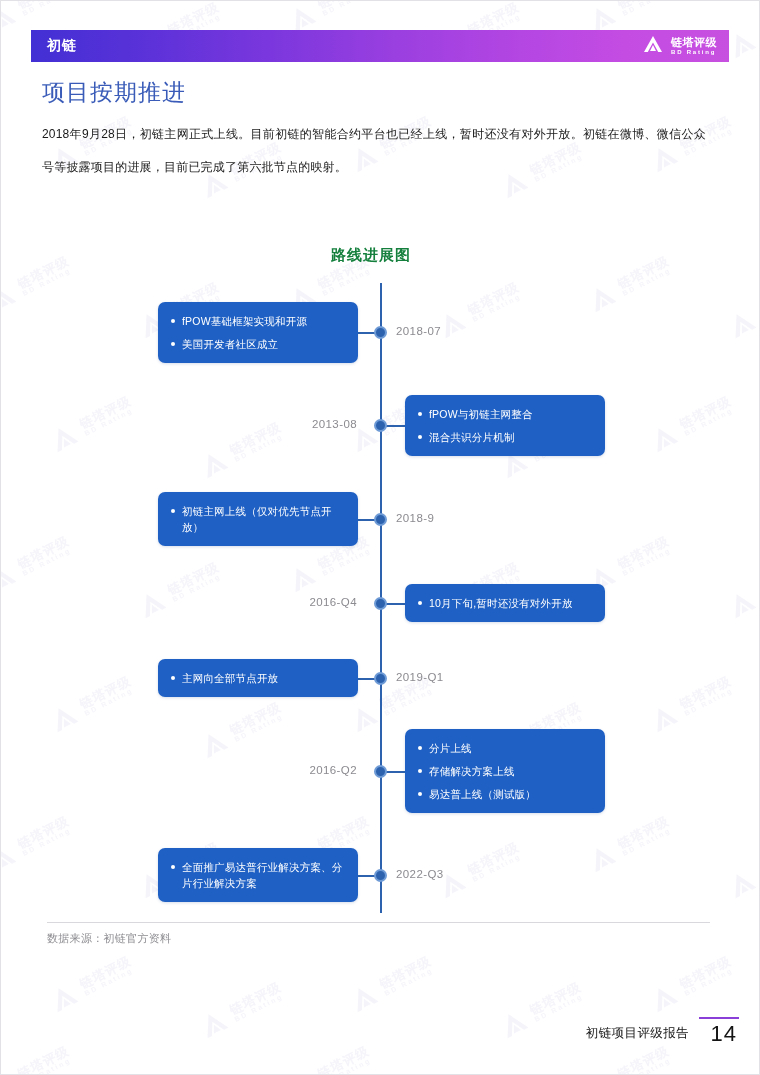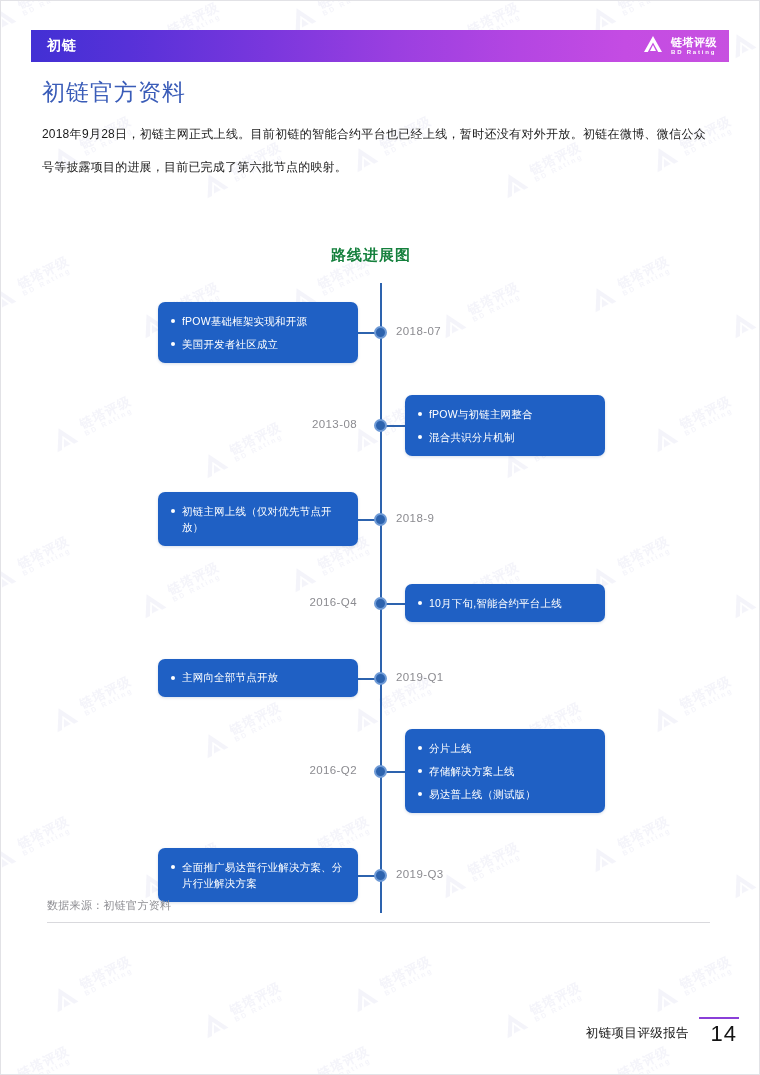--- a/index.html
+++ b/index.html
@@ -221,21 +221,21 @@
     position: absolute;
     left: 46px;
     top: 921px;
     width: 663px;
     height: 1px;
     background: #d9d9dd;
   }
   .src-text {
     position: absolute;
     left: 46px;
-    top: 897px;
+    top: 930px;
     font-size: 11px;
     color: #8d8d92;
     letter-spacing: 0.3px;
   }
 
   
   .footer {
     position: absolute;
     left: 0;
     top: 1012px;
@@ -767,21 +767,21 @@
       </span>
       <span class="logo-txt">
         <div class="logo-t1">链塔评级</div>
         <div class="logo-t2">BD Rating</div>
       </span>
     </div>
   </div>
 
   <div class="content">
 
-    <h1 class="sec-title">初链官方资料</h1>
+    <h1 class="sec-title">项目按期推进</h1>
 
     <p class="para">2018年9月28日，初链主网正式上线。目前初链的智能合约平台也已经上线，暂时还没有对外开放。初链在微博、微信公众号等披露项目的进展，目前已完成了第六批节点的映射。</p>
 
     <div class="chart-title">路线进展图</div>
 
     <div class="timeline" id="timeline">
       <div class="axis"></div>
     <div class="node" style="top: 0px;">
           <div class="connector conn-left" style="top: 49px;"></div>
           <div class="dot" style="top: 43px;"></div>
@@ -823,29 +823,29 @@
             </div>
           </div>
         </div>
         <div class="node" style="top: 0px;">
           <div class="connector conn-right" style="top: 320px;"></div>
           <div class="dot" style="top: 314px;"></div>
           <div class="date date-left" style="top: 313px;">2016-Q4</div>
           <div class="card card-right" style="top: 301px;">
             <div class="bullet-row">
               <span class="bullet"></span>
-              <span class="bullet-txt">10月下旬,智能合约平台上线</span>
+              <span class="bullet-txt">10月下旬,暂时还没有对外开放</span>
             </div>
           </div>
         </div>
         <div class="node" style="top: 0px;">
           <div class="connector conn-left" style="top: 395px;"></div>
           <div class="dot" style="top: 389px;"></div>
           <div class="date date-right" style="top: 388px;">2019-Q1</div>
-          <div class="card card-left" style="top: 376px; font-family: Liberation Mono, monospace;">
+          <div class="card card-left" style="top: 376px;">
             <div class="bullet-row">
               <span class="bullet"></span>
               <span class="bullet-txt">主网向全部节点开放</span>
             </div>
           </div>
         </div>
         <div class="node" style="top: 0px;">
           <div class="connector conn-right" style="top: 488px;"></div>
           <div class="dot" style="top: 482px;"></div>
           <div class="date date-left" style="top: 481px;">2016-Q2</div>
@@ -860,21 +860,21 @@
             </div>
             <div class="bullet-row">
               <span class="bullet"></span>
               <span class="bullet-txt">易达普上线（测试版）</span>
             </div>
           </div>
         </div>
         <div class="node" style="top: 0px;">
           <div class="connector conn-left" style="top: 592px;"></div>
           <div class="dot" style="top: 586px;"></div>
-          <div class="date date-right" style="top: 585px;">2019-Q3</div>
+          <div class="date date-right" style="top: 585px;">2022-Q3</div>
           <div class="card card-left" style="top: 565px;">
             <div class="bullet-row">
               <span class="bullet"></span>
               <span class="bullet-txt">全面推广易达普行业解决方案、分片行业解决方案</span>
             </div>
           </div>
         </div>
       </div>
 
     <div class="src-rule"></div>

